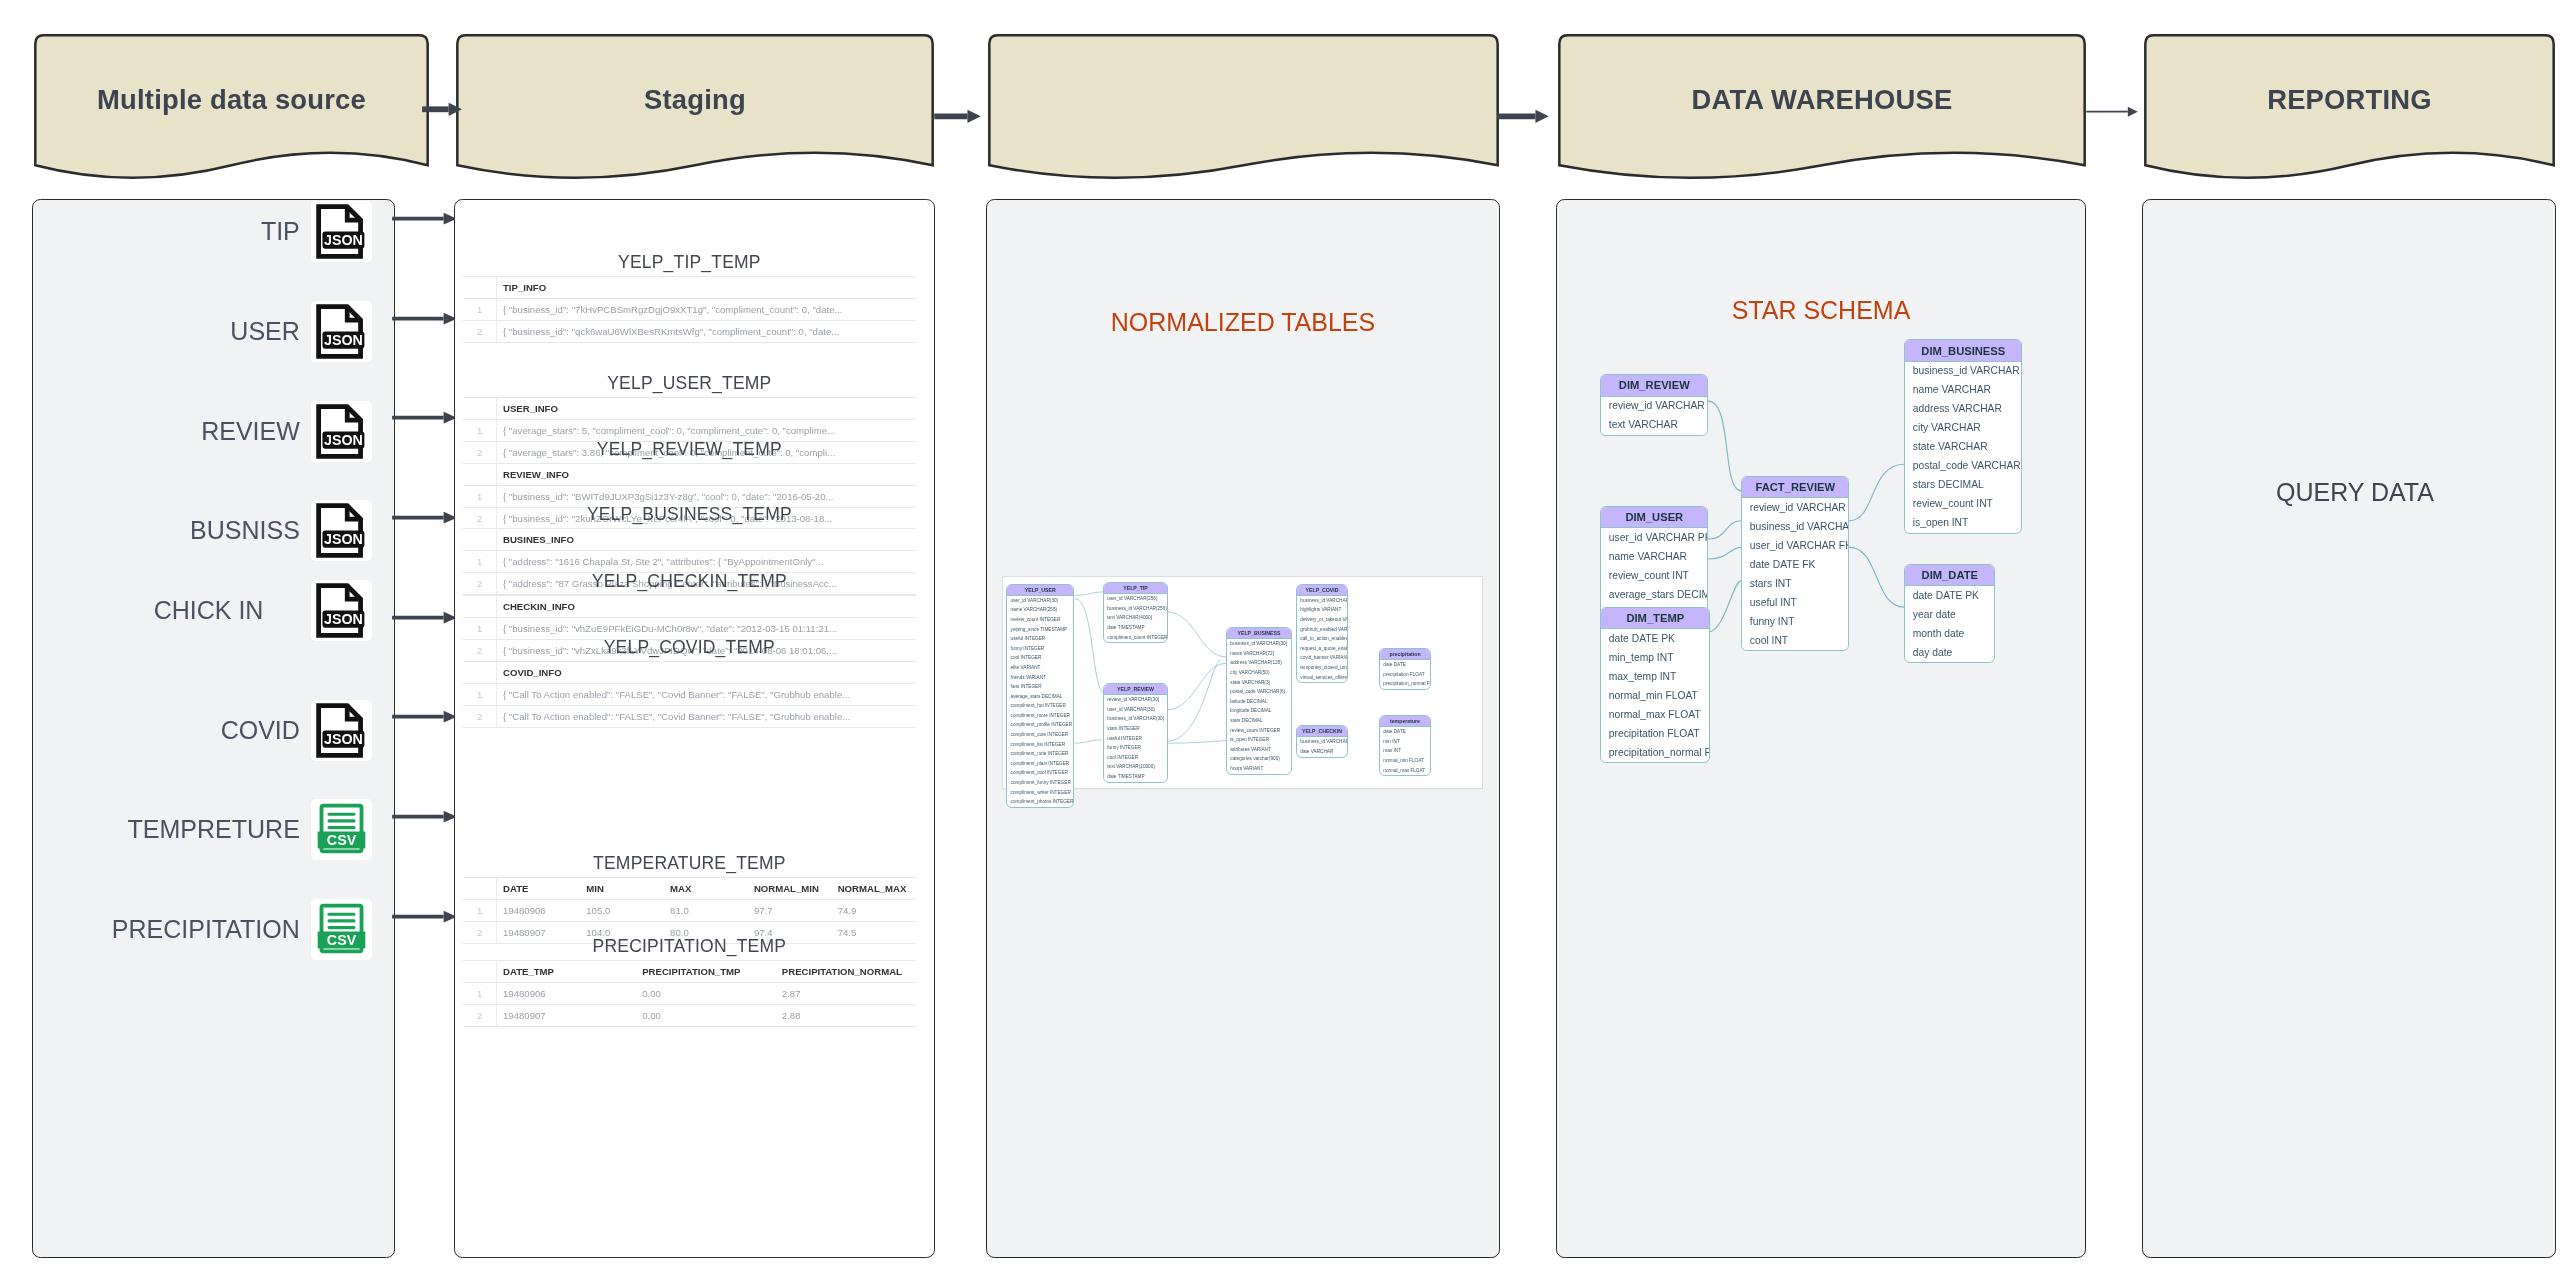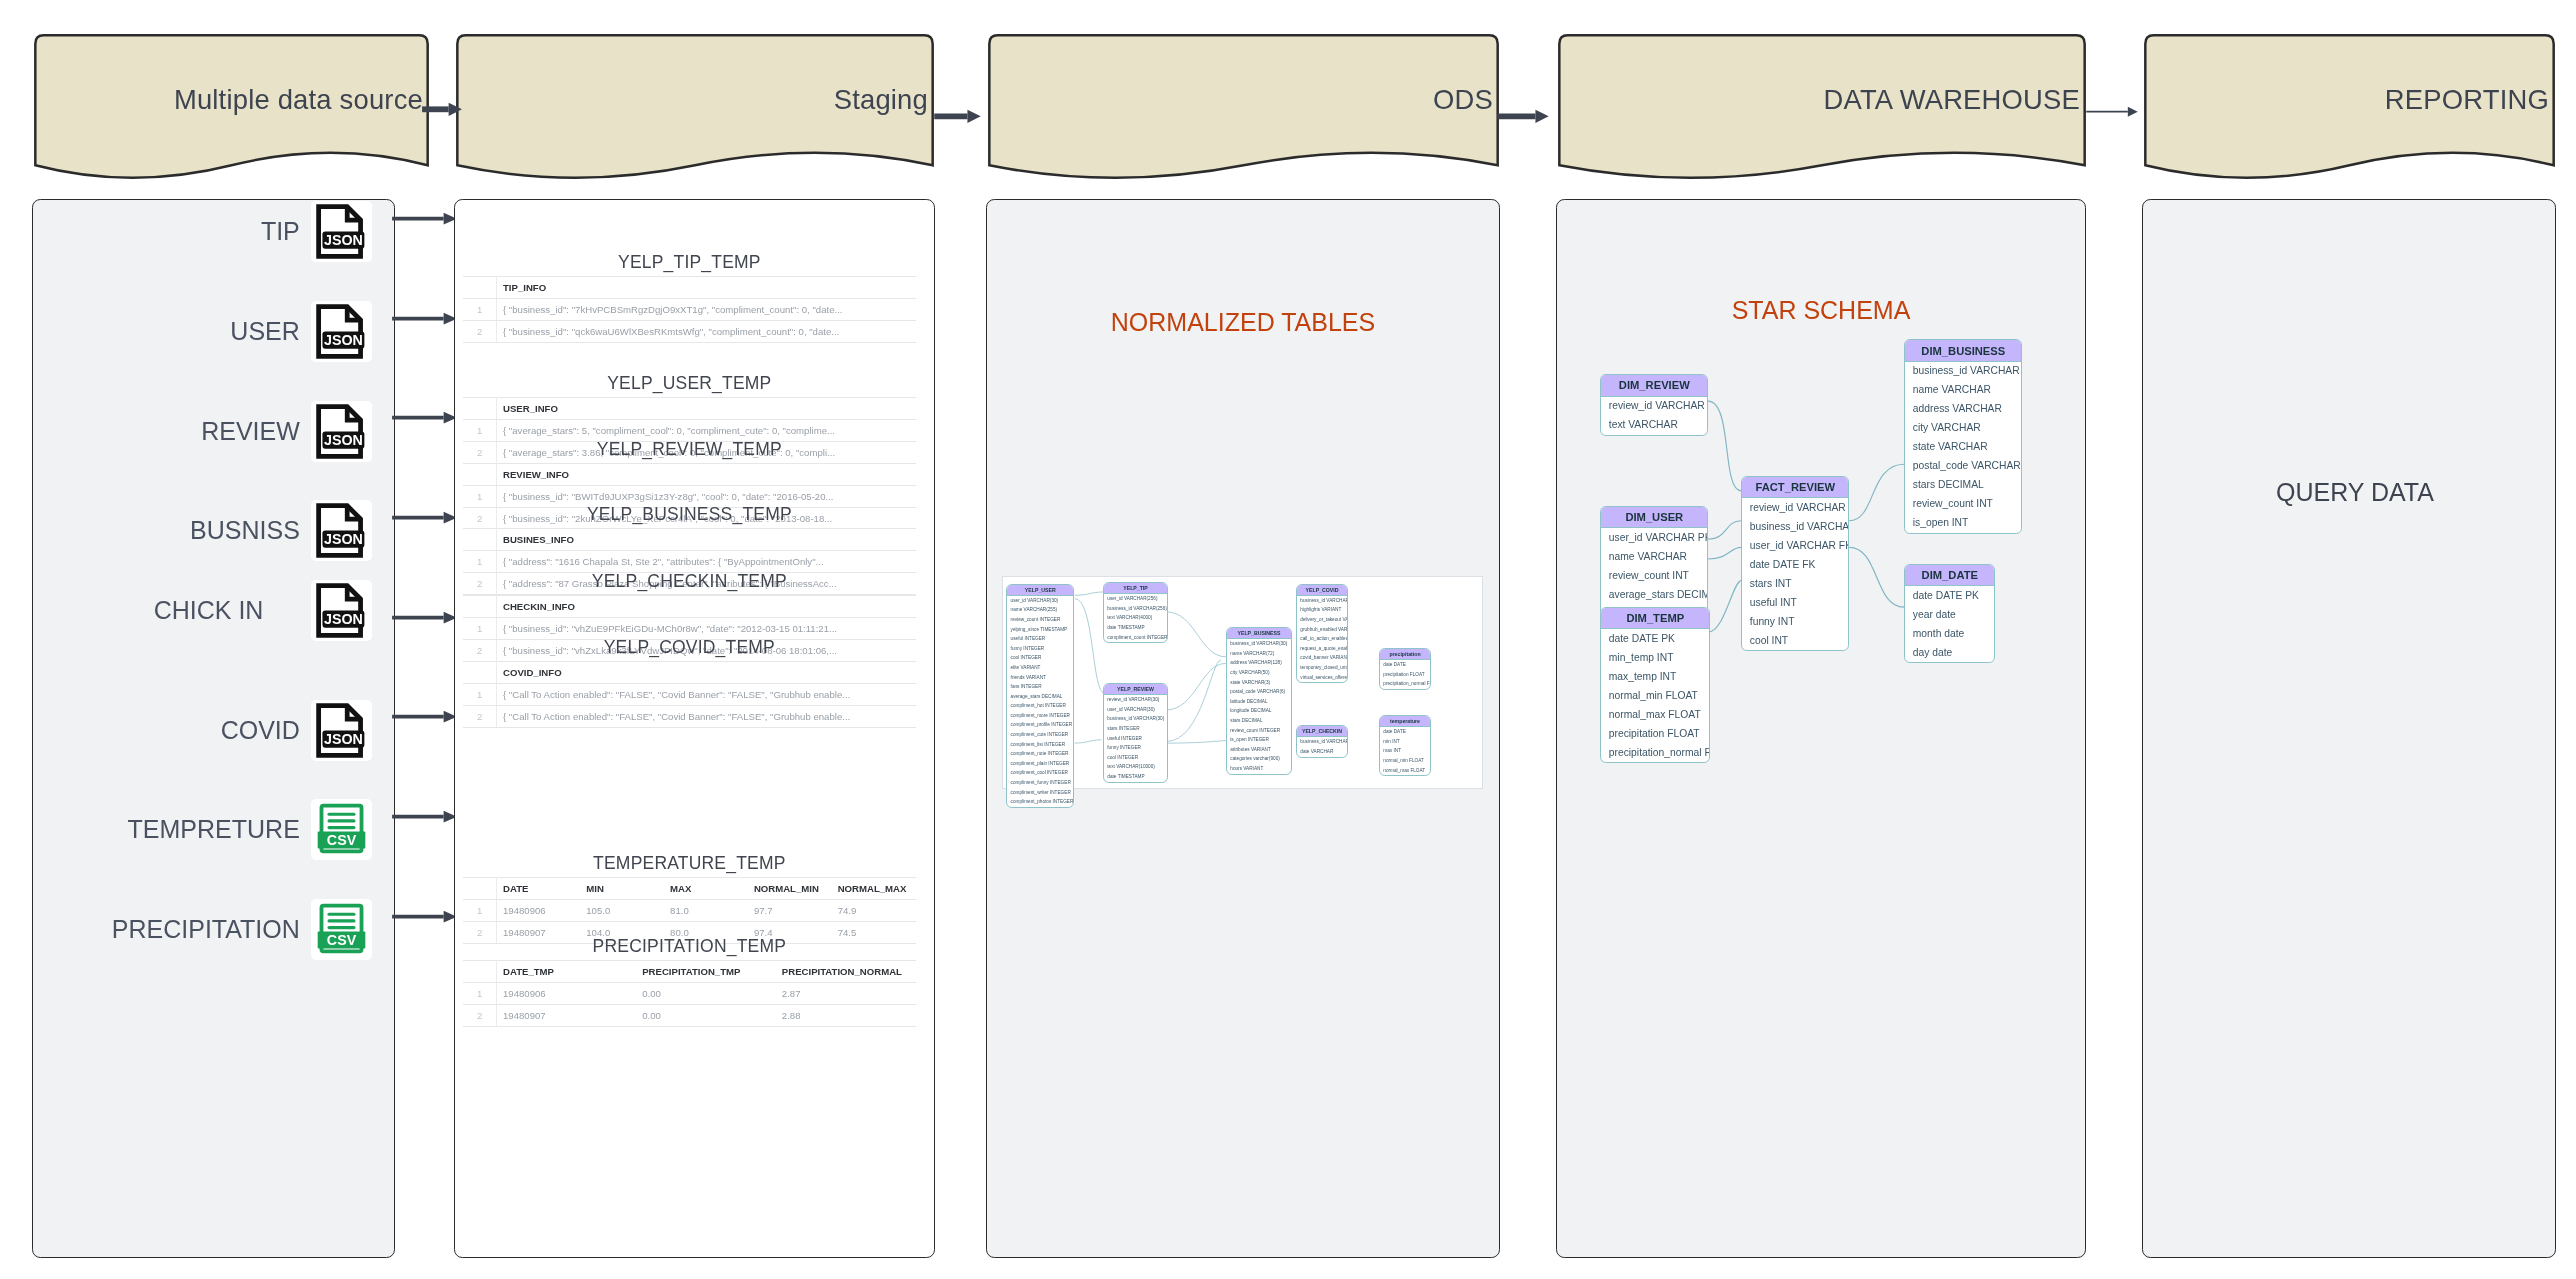--- a/index.html
+++ b/index.html
@@ -2,22 +2,22 @@
 <html style="font-size:13.3px"><head>
 <meta charset="utf-8">
 <style>
   html,body{margin:0;padding:0;background:#fff;}
   body{width:2576px;height:1280px;font-family:"Liberation Sans",sans-serif;color:#3d4450;overflow:hidden;}
   .stage{position:relative;width:2576px;height:1280px;}
 
   
   .hdr{position:absolute;top:32px;height:150px;}
   .hdr svg{position:absolute;inset:0;width:100%;height:100%;}
-  .hdr .htxt{position:absolute;left:0;right:8px;top:52px;text-align:right;
-     font-size:27.4px;font-weight:normal;color:#3d4450;letter-spacing:0.2px;}
+  .hdr .htxt{position:absolute;left:0;right:0;top:52px;text-align:center;
+     font-size:27.4px;font-weight:bold;color:#3d4450;letter-spacing:0.2px;}
 
   
   .panel{position:absolute;background:#f1f2f4;border:1.7px solid #2b2b2b;border-radius:8.3px;}
   .panel.white{background:#ffffff;}
   .panel-title{position:absolute;left:0;right:0;text-align:center;font-size:25px;color:#c2410c;}
 
   
   .src-row{position:absolute;display:flex;align-items:center;justify-content:flex-end;gap:11.6px;}
   .src-label{font-size:25px;color:#4a5160;white-space:nowrap;}
   .ic{width:61px;height:61px;flex:0 0 61px;background:#fff;border-radius:6.6px;position:relative;}
@@ -73,21 +73,20 @@
     <svg viewBox="0 0 580 180" preserveAspectRatio="none">
       <path d="M4,14 Q4,4 14,4 L566,4 Q576,4 576,14 L576,160 Q435,130 290,160 Q145,190 4,160 Z" fill="#e8e2c9" stroke="#2b2b2b" stroke-width="3"></path>
     </svg>
     <div class="htxt">Staging</div>
   </div>
 
   <div class="hdr" id="hdr2" style="left:986px;width:515px;">
     <svg viewBox="0 0 620 180" preserveAspectRatio="none">
       <path d="M4,14 Q4,4 14,4 L606,4 Q616,4 616,14 L616,160 Q465,130 310,160 Q155,190 4,160 Z" fill="#e8e2c9" stroke="#2b2b2b" stroke-width="3"></path>
     </svg>
-    <div class="htxt">ODS</div>
   </div>
 
   <div class="hdr" id="hdr3" style="left:1556px;width:532px;">
     <svg viewBox="0 0 640 180" preserveAspectRatio="none">
       <path d="M4,14 Q4,4 14,4 L626,4 Q636,4 636,14 L636,160 Q480,130 320,160 Q160,190 4,160 Z" fill="#e8e2c9" stroke="#2b2b2b" stroke-width="3"></path>
     </svg>
     <div class="htxt">DATA WAREHOUSE</div>
   </div>
 
   <div class="hdr" id="hdr4" style="left:2142px;width:415px;">

